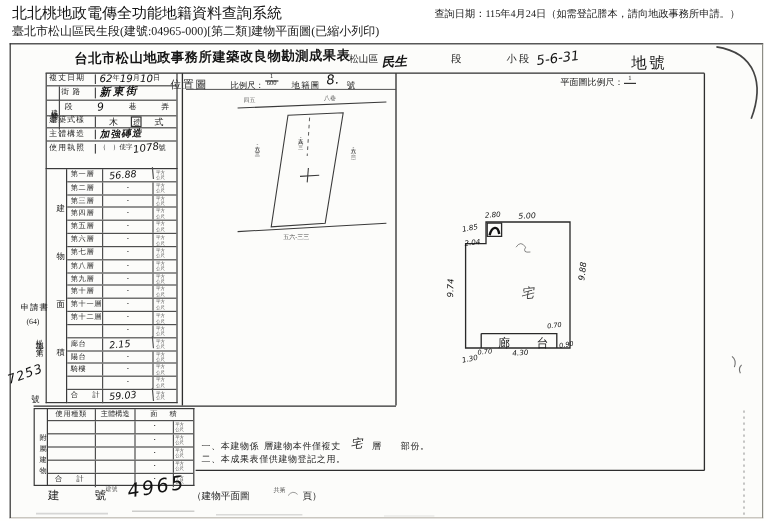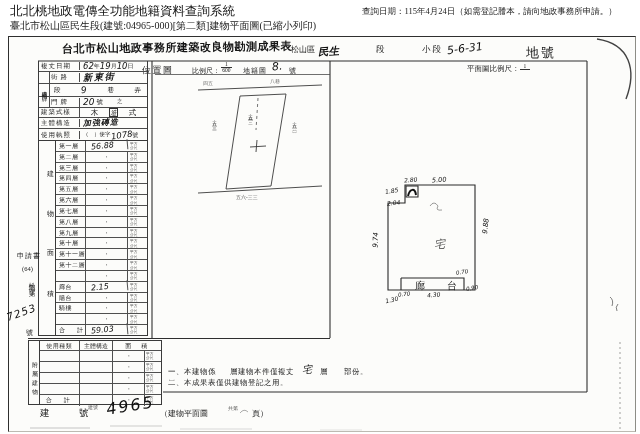--- a/index.html
+++ b/index.html
@@ -150,28 +150,20 @@
     </div>
   </div>
   <div class="irow" style="height:13px">
     <div class="ival" style="border-left:none;margin-left:12px;justify-content:space-between;padding-right:6px">
       <span class="pr" style="font-size:6.5px">段</span>
       <span class="hw" style="font-size:9px;transform:rotate(-6deg)">9</span>
       <span class="pr" style="font-size:6.5px">巷</span>
       <span class="pr" style="font-size:6.5px">弄</span>
     </div>
   </div>
-  <div class="irow" style="height:11px">
-    <span class="ilab2 pr">門牌</span>
-    <div class="ival">
-      <span class="hw" style="font-size:9px">20</span>
-      <span class="pr" style="font-size:6.5px;margin-left:2px">號</span>
-      <span class="pr" style="font-size:5.5px;margin-left:14px;opacity:.8">之</span>
-    </div>
-  </div>
   <div class="irow" style="height:10px">
     <span class="ilab pr">建築式樣</span>
     <div class="ival" style="justify-content:space-evenly;padding-left:0">
       <span class="pr" style="font-size:7.5px">木</span>
       <span class="hw" style="font-size:6.5px;border:0.8px solid #333;width:9px;height:9px;line-height:8px;text-align:center">造</span>
       <span class="pr" style="font-size:7.5px">式</span>
     </div>
   </div>
   <div class="irow" style="height:11px">
     <span class="ilab pr">主體構造</span>
@@ -396,21 +388,21 @@
 </div>
 
 <span class="abs pr" style="left:17px;top:251px;font-size:7px;letter-spacing:1px">申請書</span>
 <span class="abs pr" style="left:22px;top:265px;font-size:6.5px">(64)</span>
 <span class="abs v pr" style="left:27px;top:277px;height:52px;font-size:6.5px;letter-spacing:2px">松地二字第</span>
 <span class="abs hw" style="left:6px;top:306px;font-size:10.5px;letter-spacing:1px;transform:rotate(-20deg)">7253</span>
 <span class="abs pr" style="left:26px;top:328px;font-size:7px">號</span>
 
 <div class="abs" style="left:168px;top:363px;display:flex;align-items:flex-end">
   <span class="notetxt pr">一、本建物係</span>
-  <span class="notetxt pr" style="margin-left:14px">層建物本件僅複丈</span>
+  <span class="notetxt pr" style="margin-left:4px">層建物本件僅複丈</span>
   <span class="hw" style="font-size:10px;margin-left:8px;transform:rotate(-4deg)">宅</span>
   <span class="notetxt pr" style="margin-left:8px">層</span>
   <span class="notetxt pr" style="margin-left:16px">部份。</span>
 </div>
 <div class="abs notetxt pr" style="left:168px;top:378px">二、本成果表僅供建物登記之用。</div>
 
 <span class="abs pr" style="left:40px;top:407px;font-size:9.5px;letter-spacing:10px">建　號</span>
 <span class="abs pr" style="left:88px;top:404px;font-size:5px;opacity:.75">建號</span>
 <span class="abs hw" style="left:106px;top:396px;font-size:16px;letter-spacing:2px;transform:rotate(-9deg)">4965</span>
 <span class="abs pr" style="left:160px;top:408px;font-size:8px">（建物平面圖</span>

